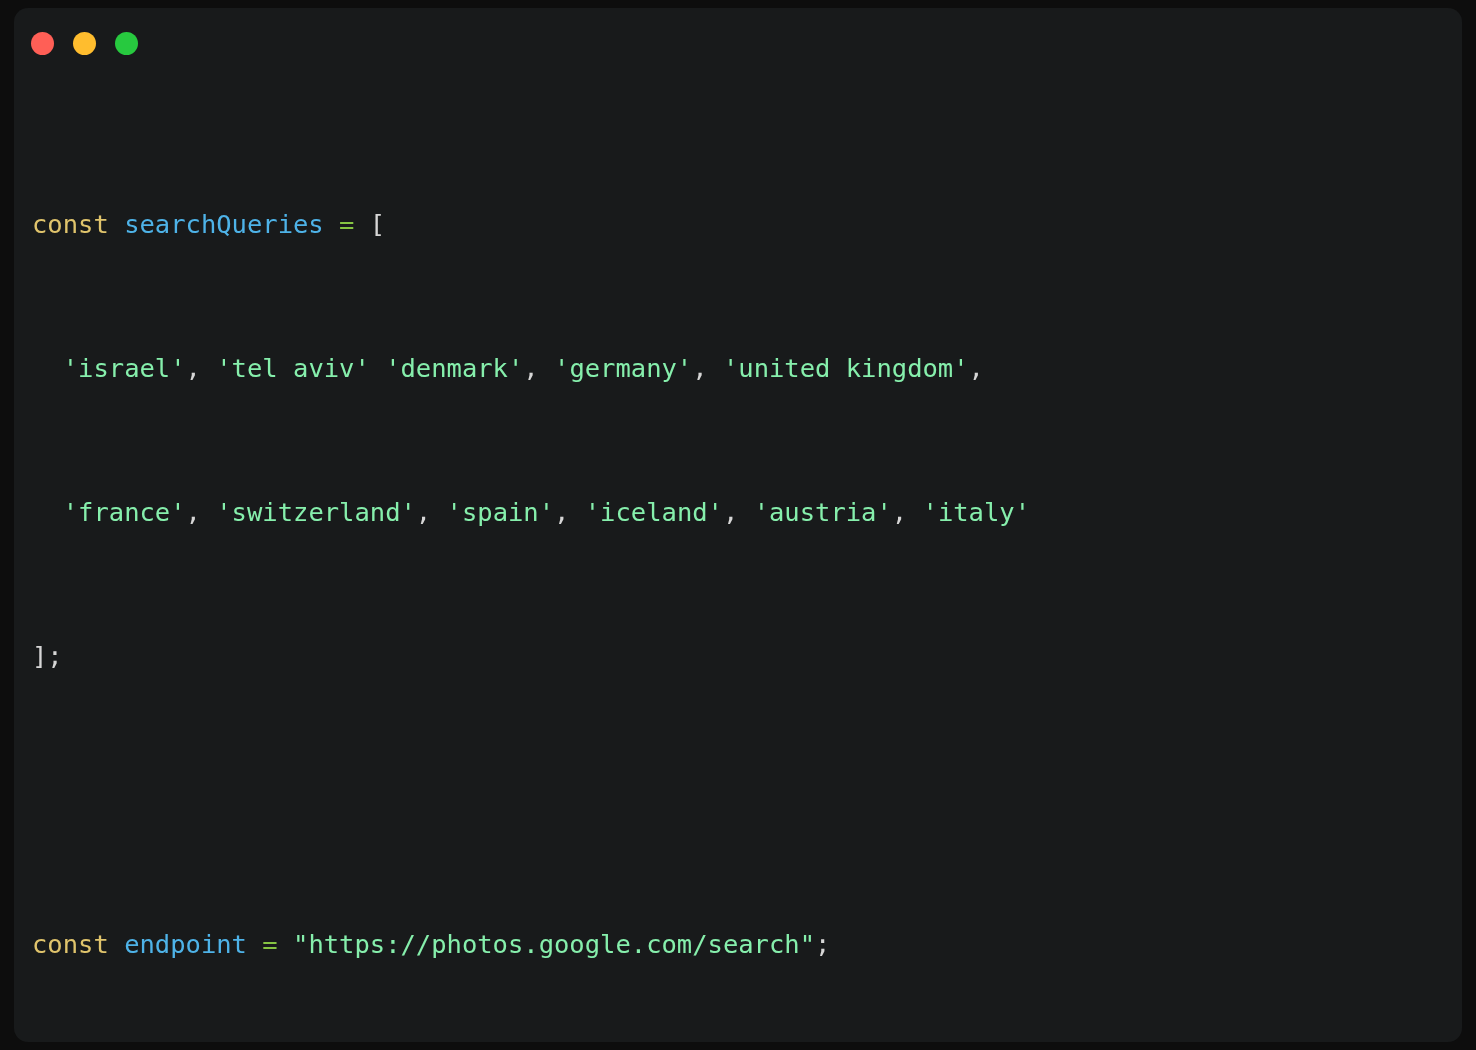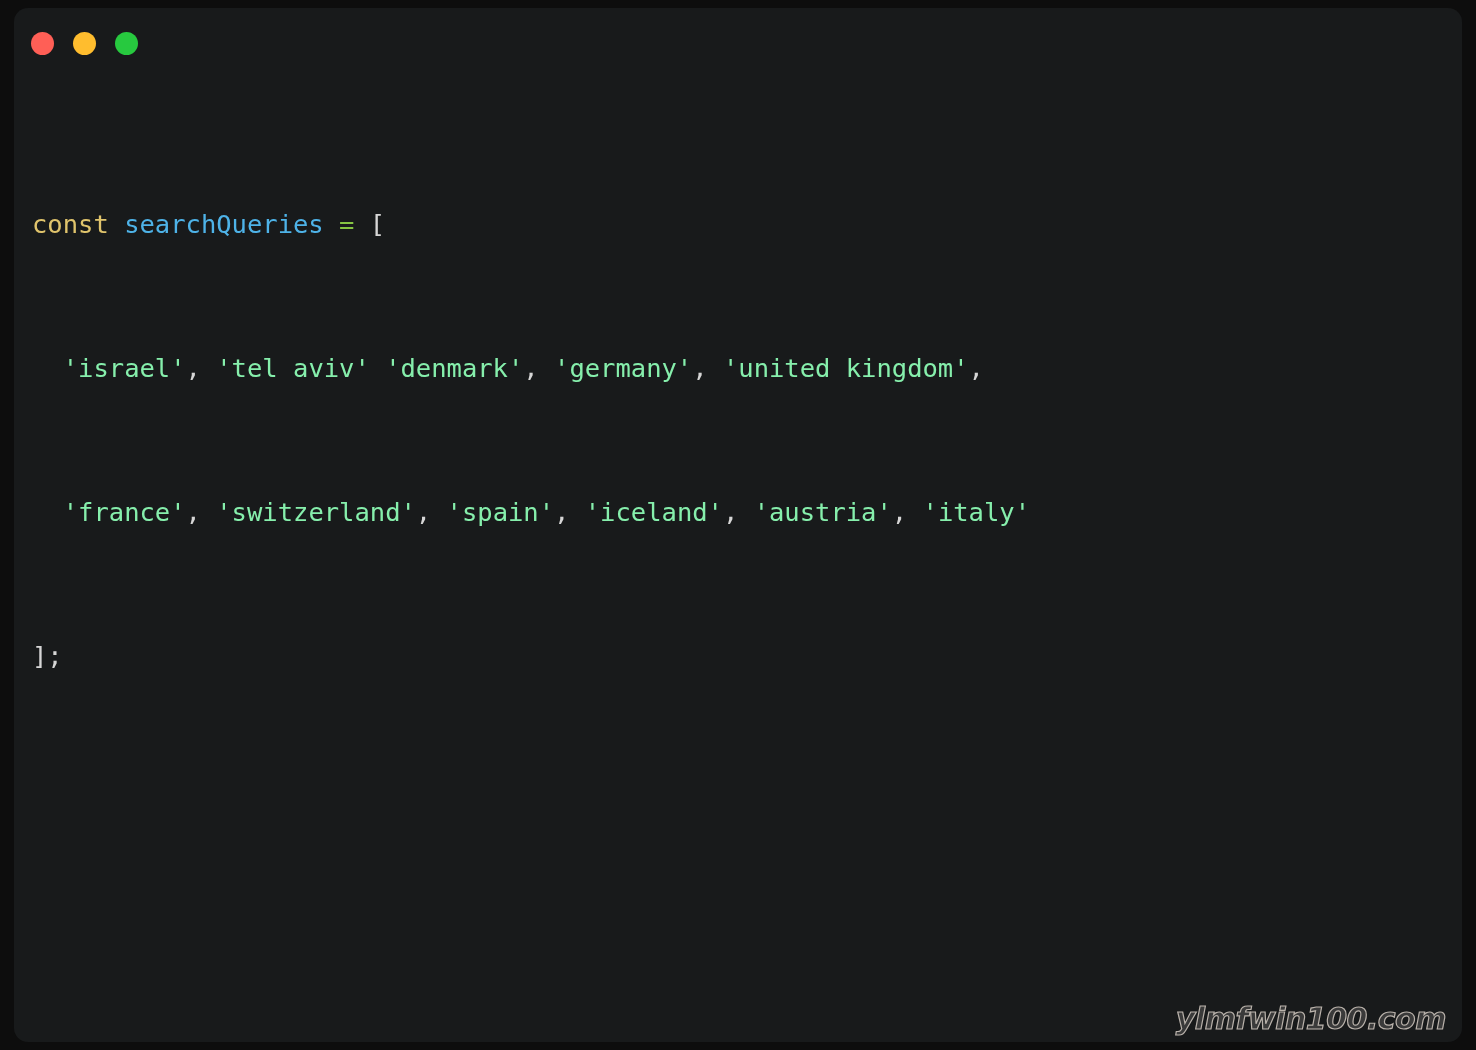--- a/index.html
+++ b/index.html
@@ -81,20 +81,21 @@
     <div class="ln"><span class="kw">const</span><span class="pun"> </span><span class="var">searchQueries</span><span class="pun"> </span><span class="op">=</span><span class="pun"> </span><span class="pun">[</span></div>
 
     <div class="ln"><span class="pun">  </span><span class="str">'israel'</span><span class="pun">,</span><span class="pun"> </span><span class="str">'tel aviv'</span><span class="pun"> </span><span class="str">'denmark'</span><span class="pun">,</span><span class="pun"> </span><span class="str">'germany'</span><span class="pun">,</span><span class="pun"> </span><span class="str">'united kingdom'</span><span class="pun">,</span></div>
 
     <div class="ln"><span class="pun">  </span><span class="str">'france'</span><span class="pun">,</span><span class="pun"> </span><span class="str">'switzerland'</span><span class="pun">,</span><span class="pun"> </span><span class="str">'spain'</span><span class="pun">,</span><span class="pun"> </span><span class="str">'iceland'</span><span class="pun">,</span><span class="pun"> </span><span class="str">'austria'</span><span class="pun">,</span><span class="pun"> </span><span class="str">'italy'</span></div>
 
     <div class="ln"><span class="pun">];</span></div>
 
     <div class="ln blank"></div>
 
+    <div class="ln"><span class="kw">const</span><span class="pun"> </span><span class="var">endpoint</span><span class="pun"> </span><span class="op">=</span><span class="pun"> </span><span class="str">"https://photos.google.com/search"</span><span class="pun">;</span></div>
 
     
 
     
 
     
 
     
 
     
@@ -122,15 +123,14 @@
     
 
     
 
     
 
     
 
   </div>
 
-  <div id="watermark">ylmfwin100.com</div>
 
 </div>
 
 </body></html>

